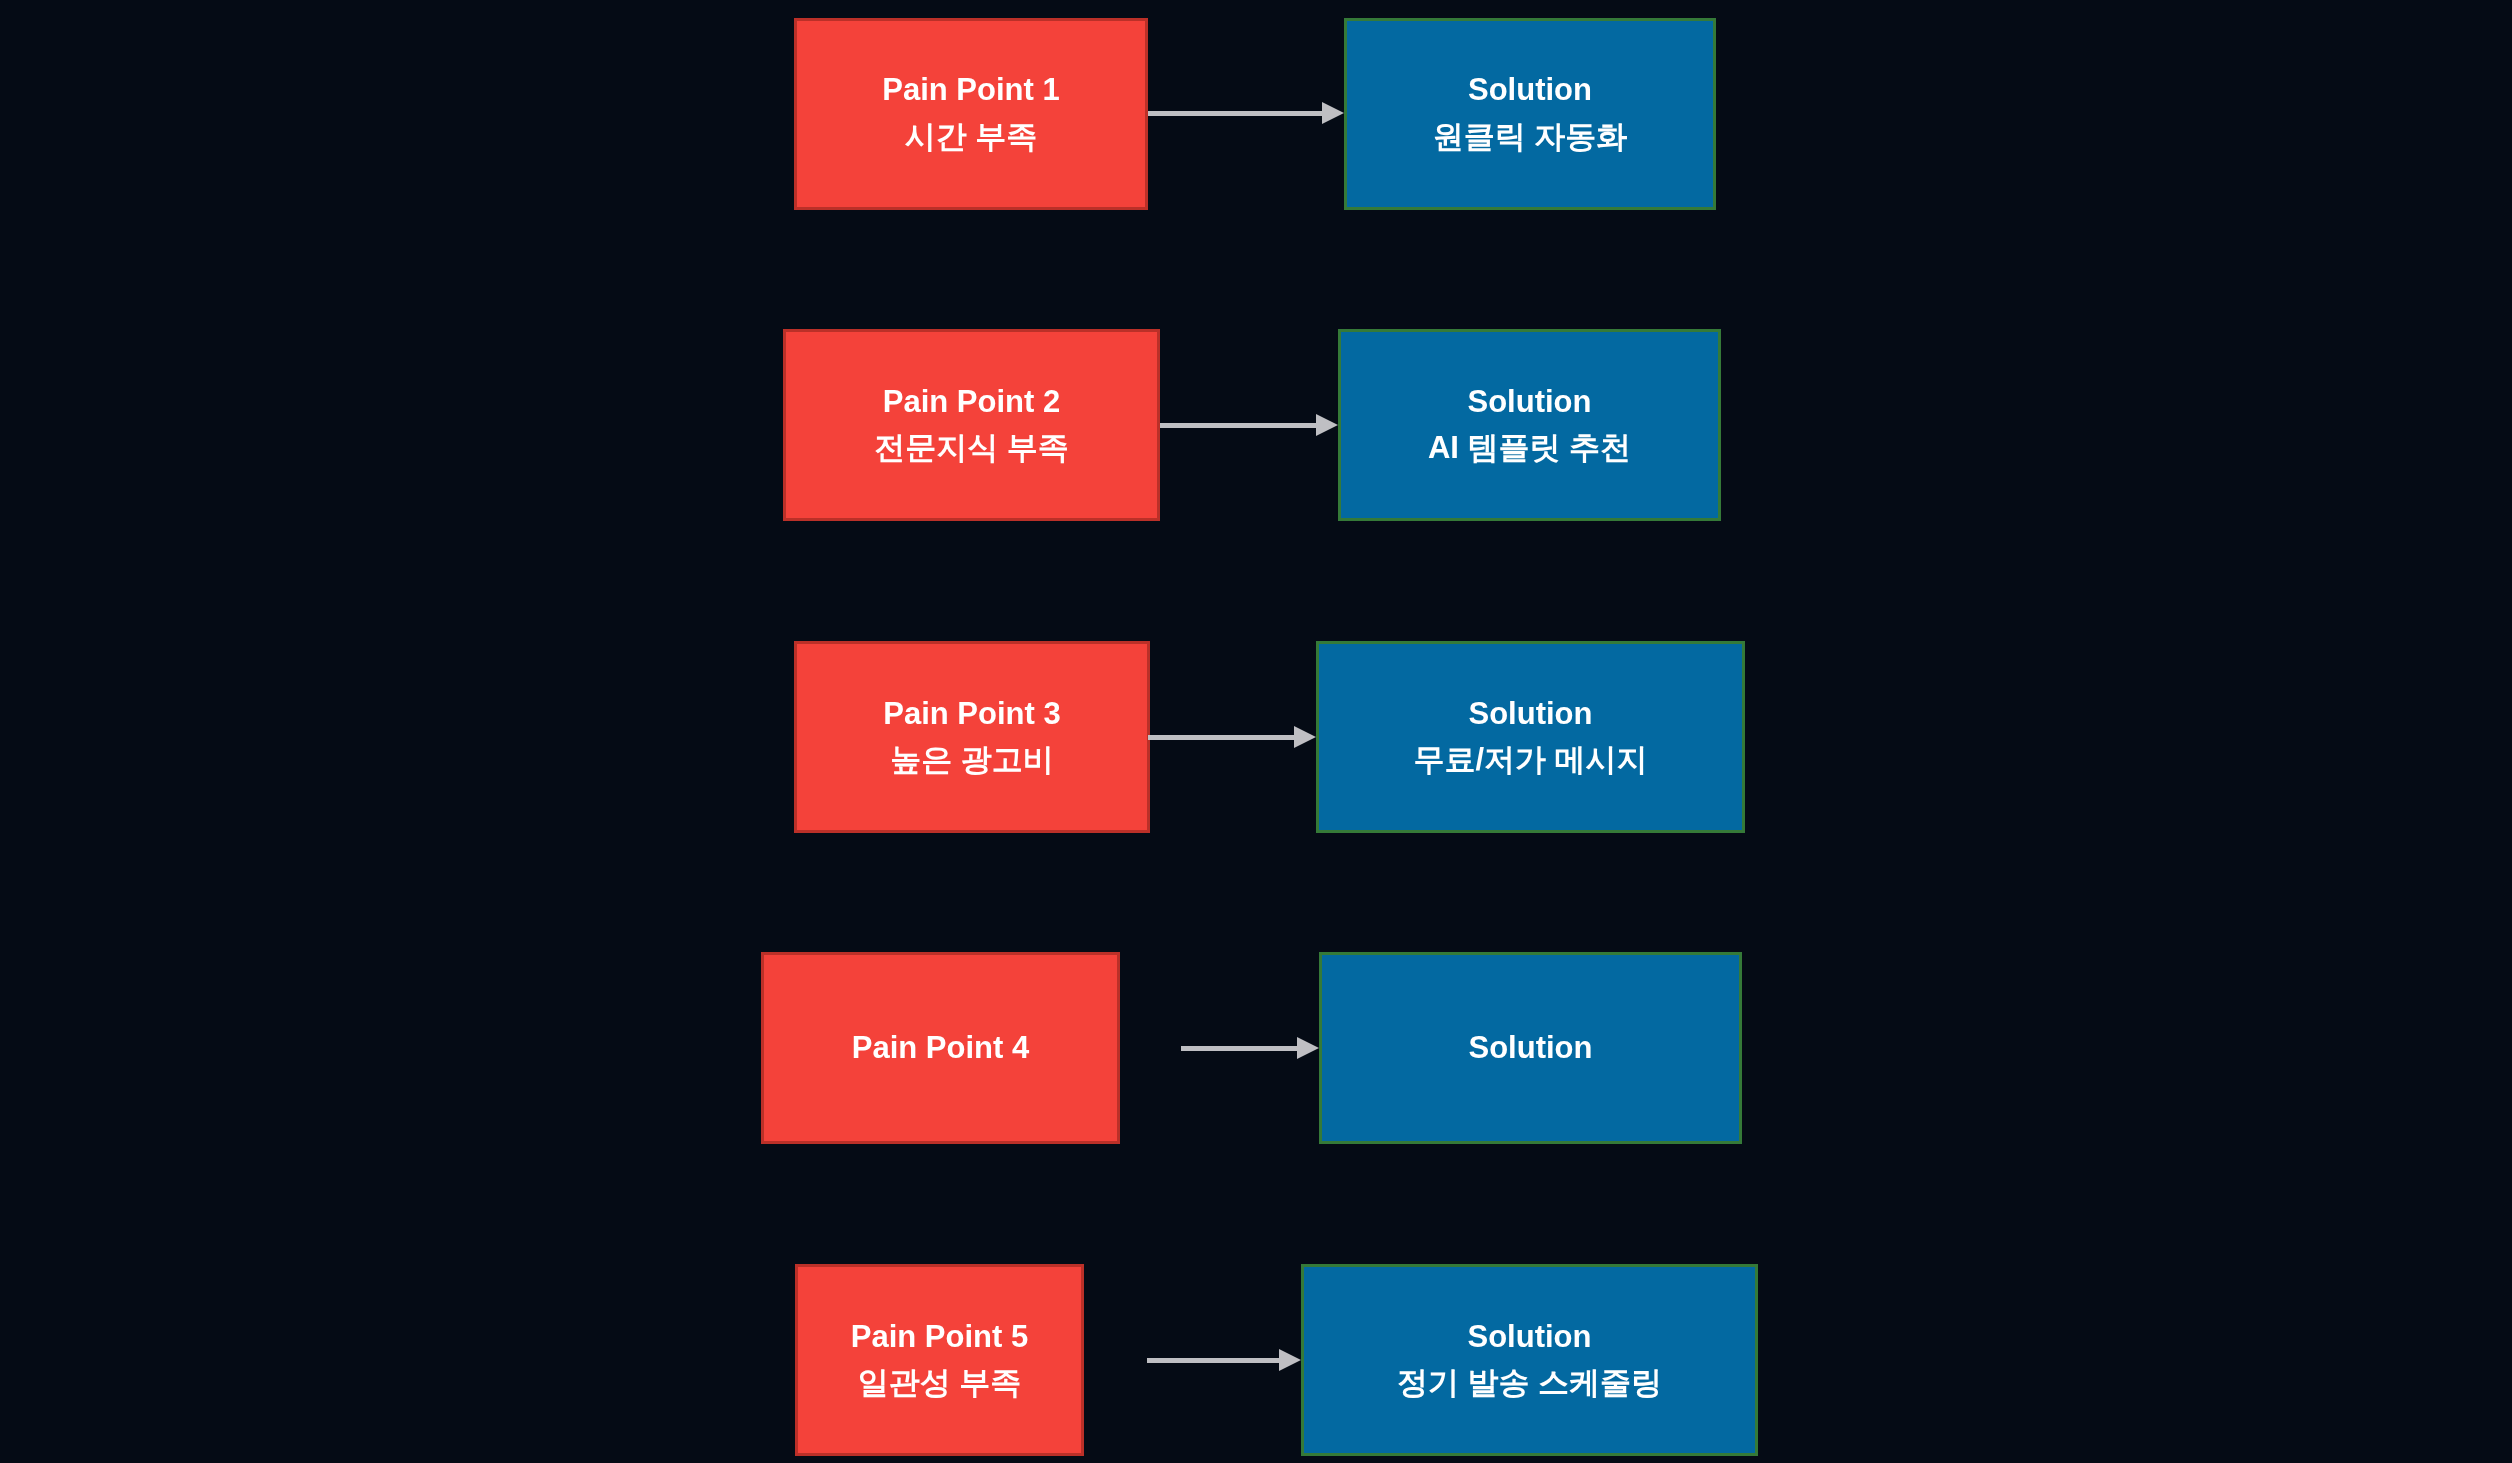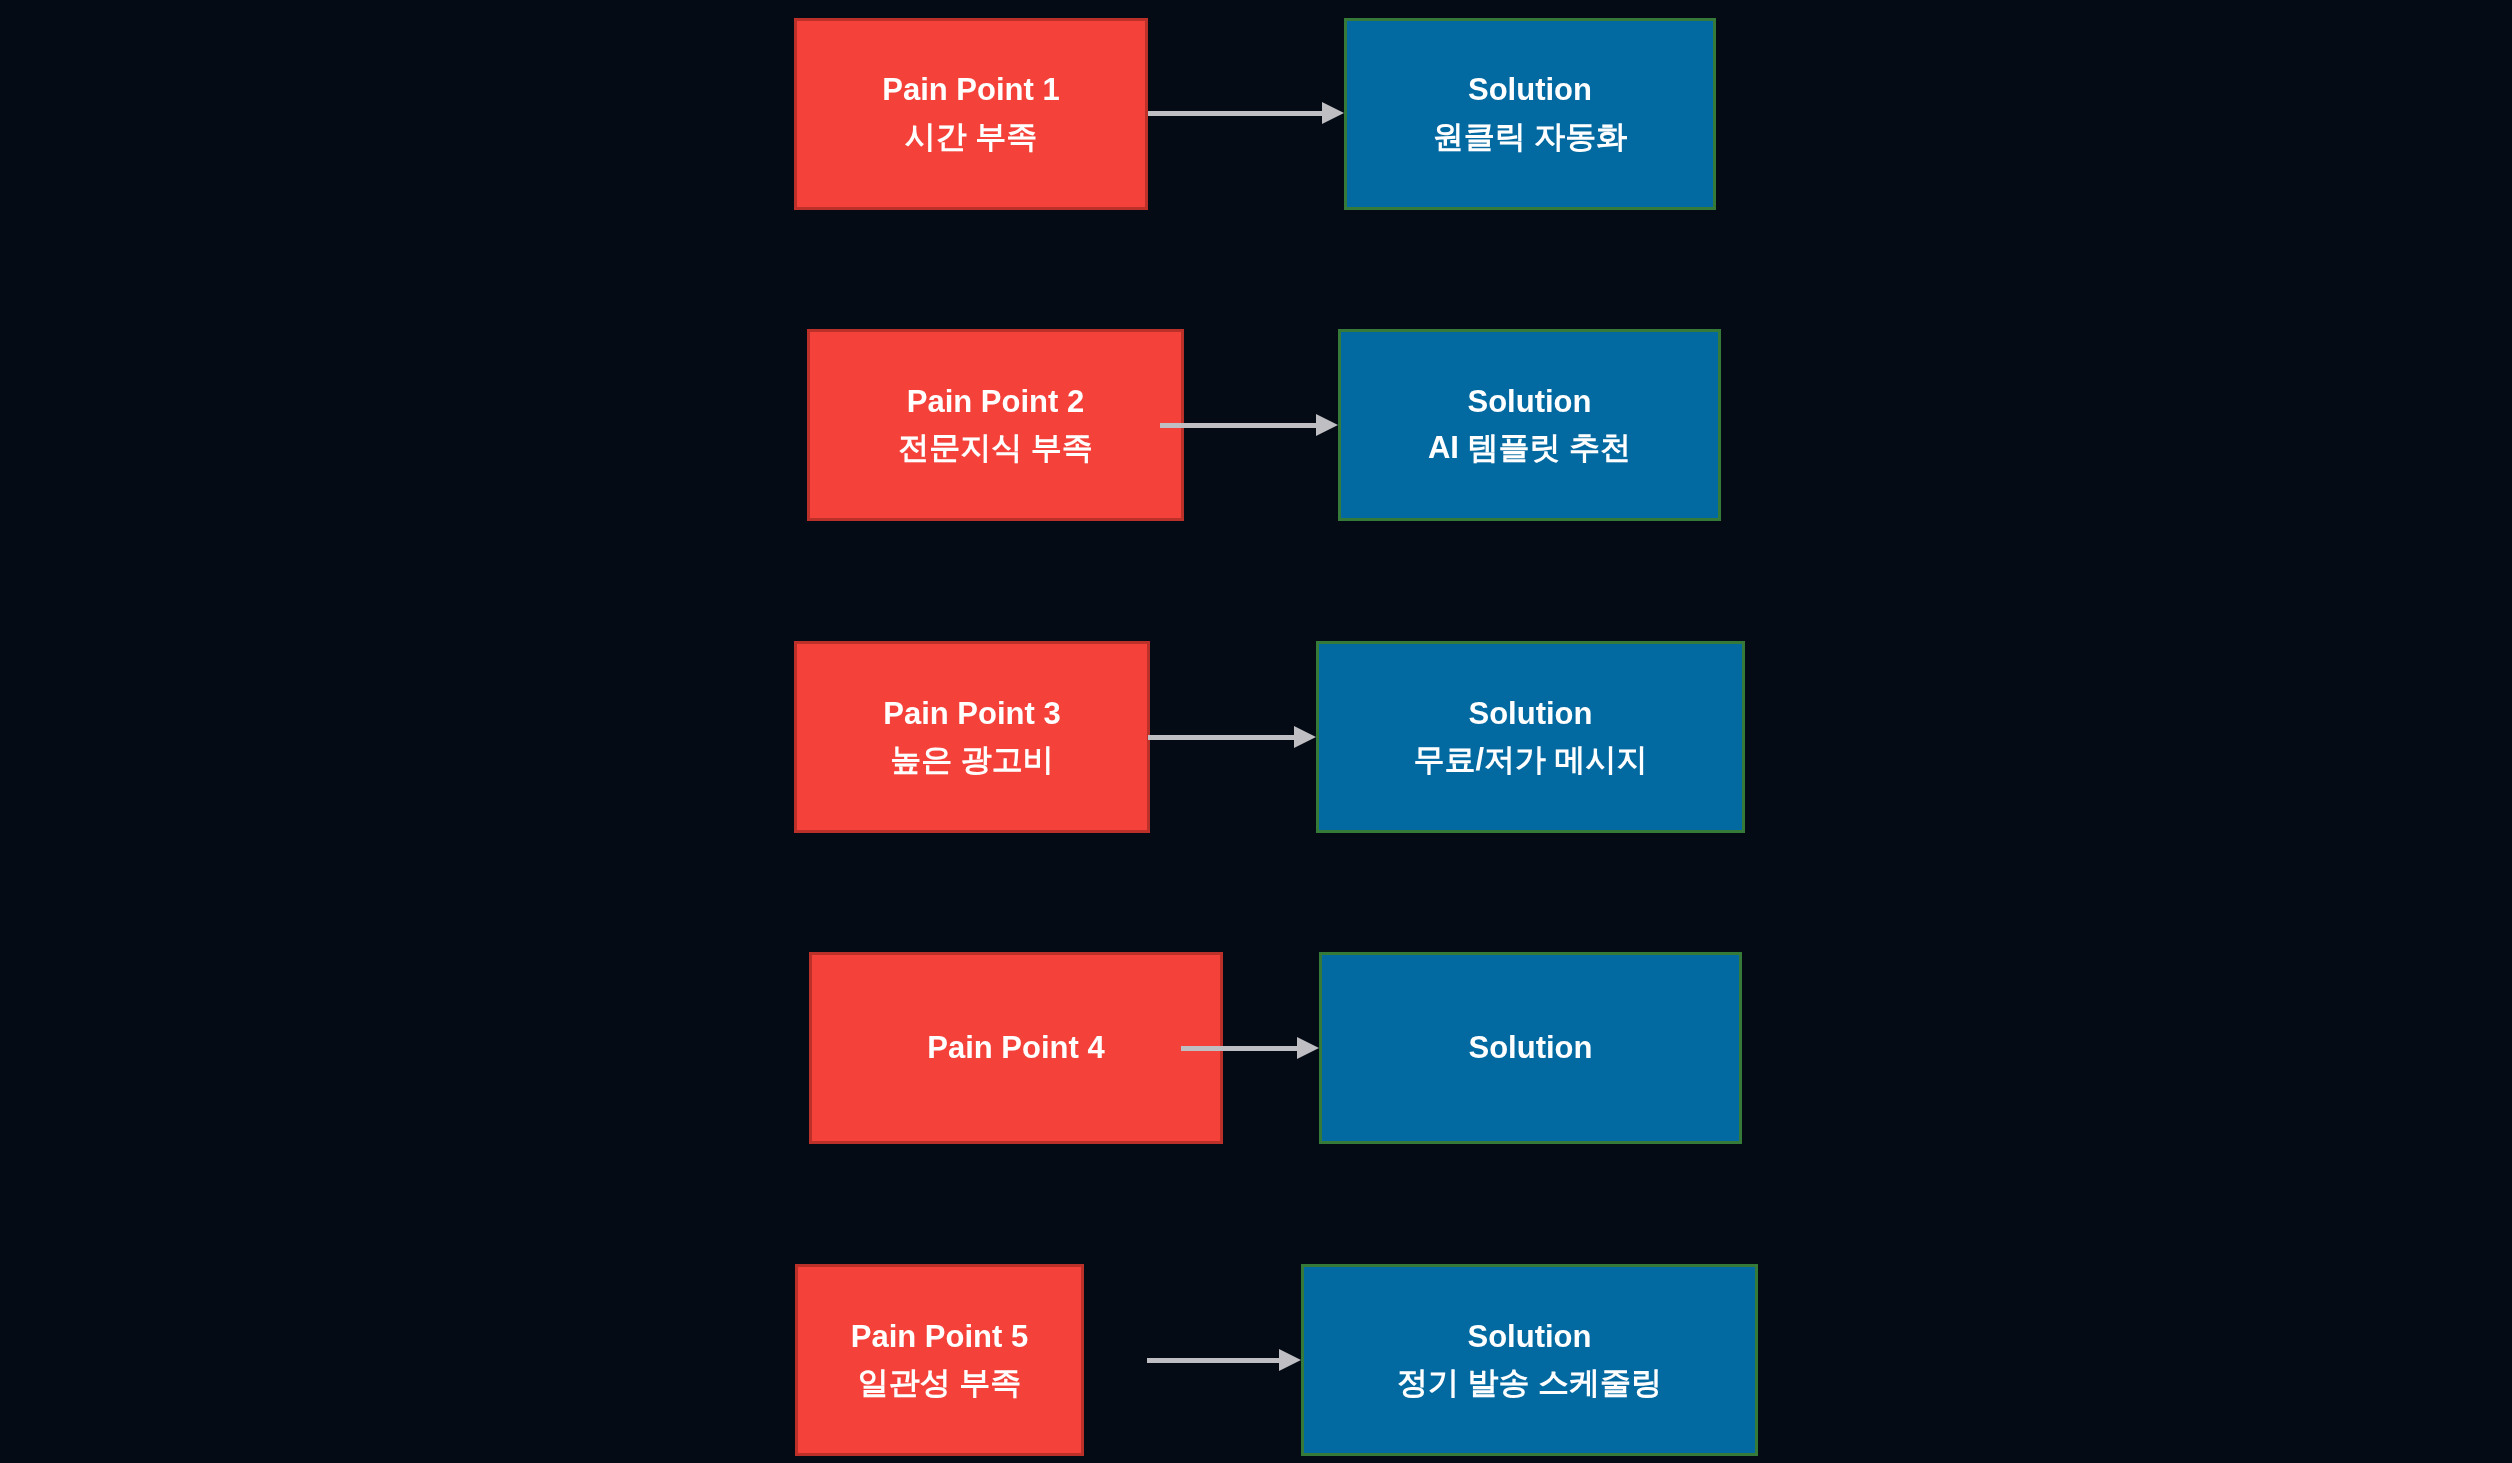--- a/index.html
+++ b/index.html
@@ -61,29 +61,29 @@
     border-left: 22px solid #bfbfc3;
     border-top: 11px solid transparent;
     border-bottom: 11px solid transparent;
   }
 
   
   .r1 .pain     { left: 794px;  top: 17.5px;  width: 354px; }
   .r1 .solution { left: 1344px; top: 17.5px;  width: 372px; }
   .r1 .arrow    { left: 1148px; top: 102px; width: 196px; }
   
-  .r2 .pain     { left: 807px;  top: 329px; width: 377px; }
+  .r2 .pain     { left: 783px;  top: 329px; width: 377px; }
   .r2 .solution { left: 1338px; top: 329px; width: 383px; }
   .r2 .arrow    { left: 1160px; top: 414px; width: 178px; }
   
   .r3 .pain     { left: 794px;  top: 641px; width: 356px; }
   .r3 .solution { left: 1316px; top: 641px; width: 429px; }
   .r3 .arrow    { left: 1148px; top: 726px; width: 168px; }
   
-  .r4 .pain     { left: 761px;  top: 952px; width: 414px; margin-left: 48px; }
+  .r4 .pain     { left: 761px;  top: 952px; width: 359px; }
   .r4 .solution { left: 1319px; top: 952px; width: 423px; }
   .r4 .arrow    { left: 1181px; top: 1037px; width: 138px; }
   
   .r5 .pain     { left: 795px;  top: 1264px; width: 289px; }
   .r5 .solution { left: 1301px; top: 1264px; width: 457px; }
   .r5 .arrow    { left: 1147px; top: 1349px; width: 154px; }
 </style>
 </head>
 <body>
 

